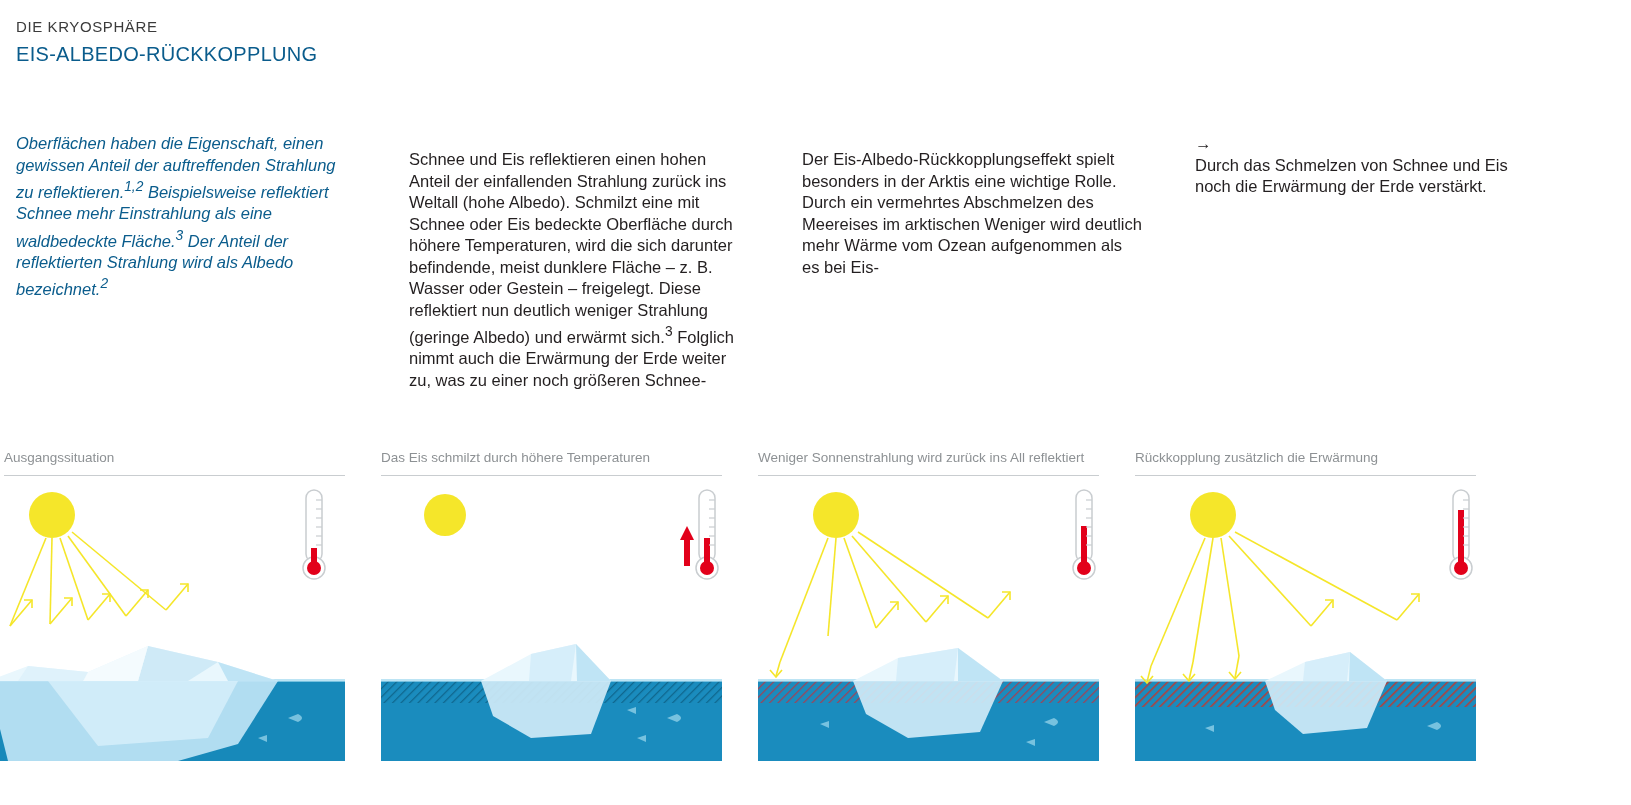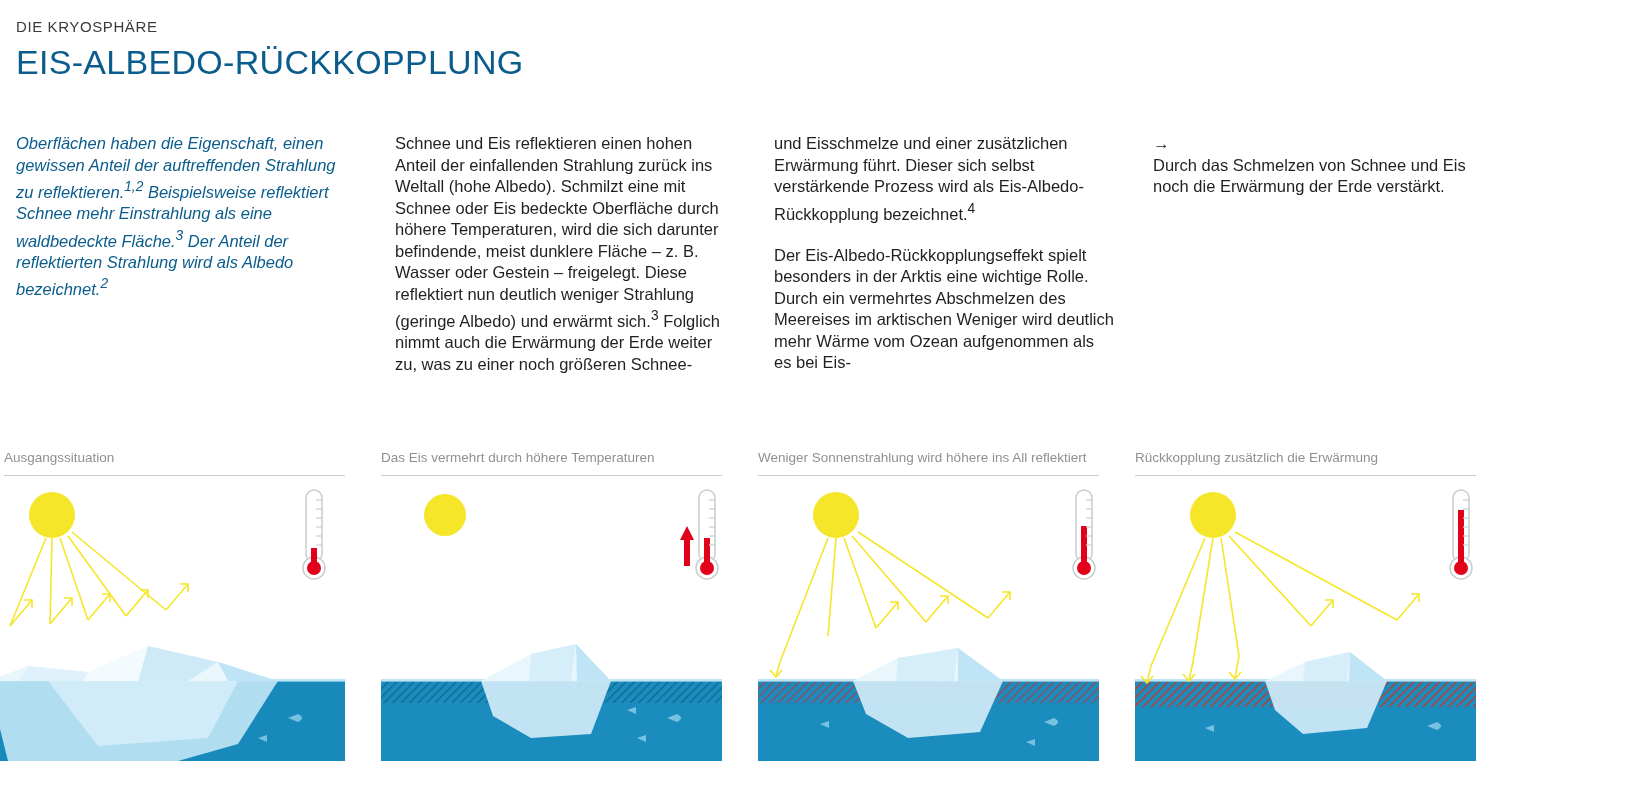--- a/index.html
+++ b/index.html
@@ -29,56 +29,56 @@
     top: 18px;
   }
   .kicker {
     font-size: 15px;
     letter-spacing: 0.6px;
     color: #3b3b3b;
     text-transform: uppercase;
     font-weight: 400;
   }
   .title {
-    font-size: 34px;
+    font-size: 20px;
     letter-spacing: 0.3px;
     color: #0a5c8c;
     font-weight: 400;
     margin-top: 8px;
     text-transform: uppercase;
   }
 
   
   .cols {
     position: absolute;
     top: 133px;
     left: 16px;
     width: 1600px;
     display: flex;
-    gap: 2px;
+    gap: 16px;
   }
   .col {
     width: 341px;
     margin-right: 36px;
   }
   .col:last-child { margin-right: 0; }
 
   .lede {
     font-size: 16.5px;
     line-height: 21.5px;
     color: #0a5c8c;
     font-style: italic;
   }
   .lede sup { font-style: italic; }
 
   .body-p {
     font-size: 16.5px;
     line-height: 21.5px;
     color: #231f20;
-    margin: 0 0 20px 0;
+    margin: 16px 0 20px 0;
   }
   .body-p:last-child { margin-bottom: 0; }
 
   .arrow-line {
     font-size: 16.5px;
     line-height: 21.5px;
     color: #231f20;
     margin: 0;
   }
 
@@ -138,21 +138,20 @@
 
     <div class="col">
       <div class="lede">Oberflächen haben die Eigenschaft, einen gewissen Anteil der auftreffenden Strahlung zu reflektieren.<sup>1,2</sup> Beispielsweise reflektiert Schnee mehr Einstrahlung als eine waldbedeckte Fläche.<sup>3</sup> Der Anteil der reflektierten Strahlung wird als Albedo bezeichnet.<sup>2</sup></div>
     </div>
 
     <div class="col">
       <p class="body-p">Schnee und Eis reflektieren einen hohen Anteil der einfallenden Strahlung zurück ins Weltall (hohe Albedo). Schmilzt eine mit Schnee oder Eis bedeckte Oberfläche durch höhere Temperaturen, wird die sich darunter befindende, meist dunklere Fläche – z. B. Wasser oder Gestein – freigelegt. Diese reflektiert nun deutlich weniger Strahlung (geringe Albedo) und erwärmt sich.<sup>3</sup> Folglich nimmt auch die Erwärmung der Erde weiter zu, was zu einer noch größeren Schnee-</p>
     </div>
 
     <div class="col">
-      <p class="body-p">und Eisschmelze und einer zusätzlichen Erwärmung führt. Dieser sich selbst verstärkende Prozess wird als Eis-Albedo-Rückkopplung bezeichnet.<sup>4</sup></p>
       <p class="body-p">Der Eis-Albedo-Rückkopplungseffekt spielt besonders in der Arktis eine wichtige Rolle. Durch ein vermehrtes Abschmelzen des Meereises im arktischen Weniger wird deutlich mehr Wärme vom Ozean aufgenommen als es bei Eis-</p>
     </div>
 
     <div class="col">
       <p class="arrow-line">→</p>
       <p class="arrow-line">Durch das Schmelzen von Schnee und Eis noch die Erwärmung der Erde verstärkt.</p>
     </div>
 
   </div>
 
@@ -221,21 +220,21 @@
           <g fill="#8fd0e8" opacity="0.8">
             <path d="M300 242 l10 -4 l0 8 z"></path>
               <path d="M310 238 q8 4 0 8 z"></path>
             <path d="M270 262 l9 -3 l0 7 z"></path>
           </g>
         </svg>
       </div>
     </div>
 
     <div class="figure">
-      <div class="fig-caption">Das Eis vermehrt durch höhere Temperaturen</div>
+      <div class="fig-caption">Das Eis schmilzt durch höhere Temperaturen</div>
       <div class="fig-rule"></div>
       <div class="scene">
         <svg width="341" height="285" viewBox="0 0 341 285" xmlns="http://www.w3.org/2000/svg">
           <defs>
             <pattern id="hatch2" width="6" height="6" patternUnits="userSpaceOnUse" patternTransform="rotate(45)">
               <rect width="6" height="6" fill="#1a8cbe"></rect>
               <line x1="0" y1="0" x2="0" y2="6" stroke="#0d5f84" stroke-width="2.5"></line>
             </pattern>
           </defs>
           <rect x="0" y="205" width="341" height="80" fill="#1a8cbe"></rect>
@@ -270,21 +269,21 @@
             <path d="M286 242 l10 -4 l0 8 z"></path>
               <path d="M296 238 q8 4 0 8 z"></path>
             <path d="M256 262 l9 -3 l0 7 z"></path>
             <path d="M246 234 l9 -3 l0 7 z"></path>
           </g>
         </svg>
       </div>
     </div>
 
     <div class="figure">
-      <div class="fig-caption">Weniger Sonnenstrahlung wird höhere ins All reflektiert</div>
+      <div class="fig-caption">Weniger Sonnenstrahlung wird zurück ins All reflektiert</div>
       <div class="fig-rule"></div>
       <div class="scene">
         <svg width="341" height="285" viewBox="0 0 341 285" xmlns="http://www.w3.org/2000/svg">
           <defs>
             <pattern id="hatch3" width="6" height="6" patternUnits="userSpaceOnUse" patternTransform="rotate(45)">
               <rect width="6" height="6" fill="#1a8cbe"></rect>
               <line x1="0" y1="0" x2="0" y2="6" stroke="#b03a4a" stroke-width="2.5"></line>
             </pattern>
           </defs>
           <rect x="0" y="205" width="341" height="80" fill="#1a8cbe"></rect>

